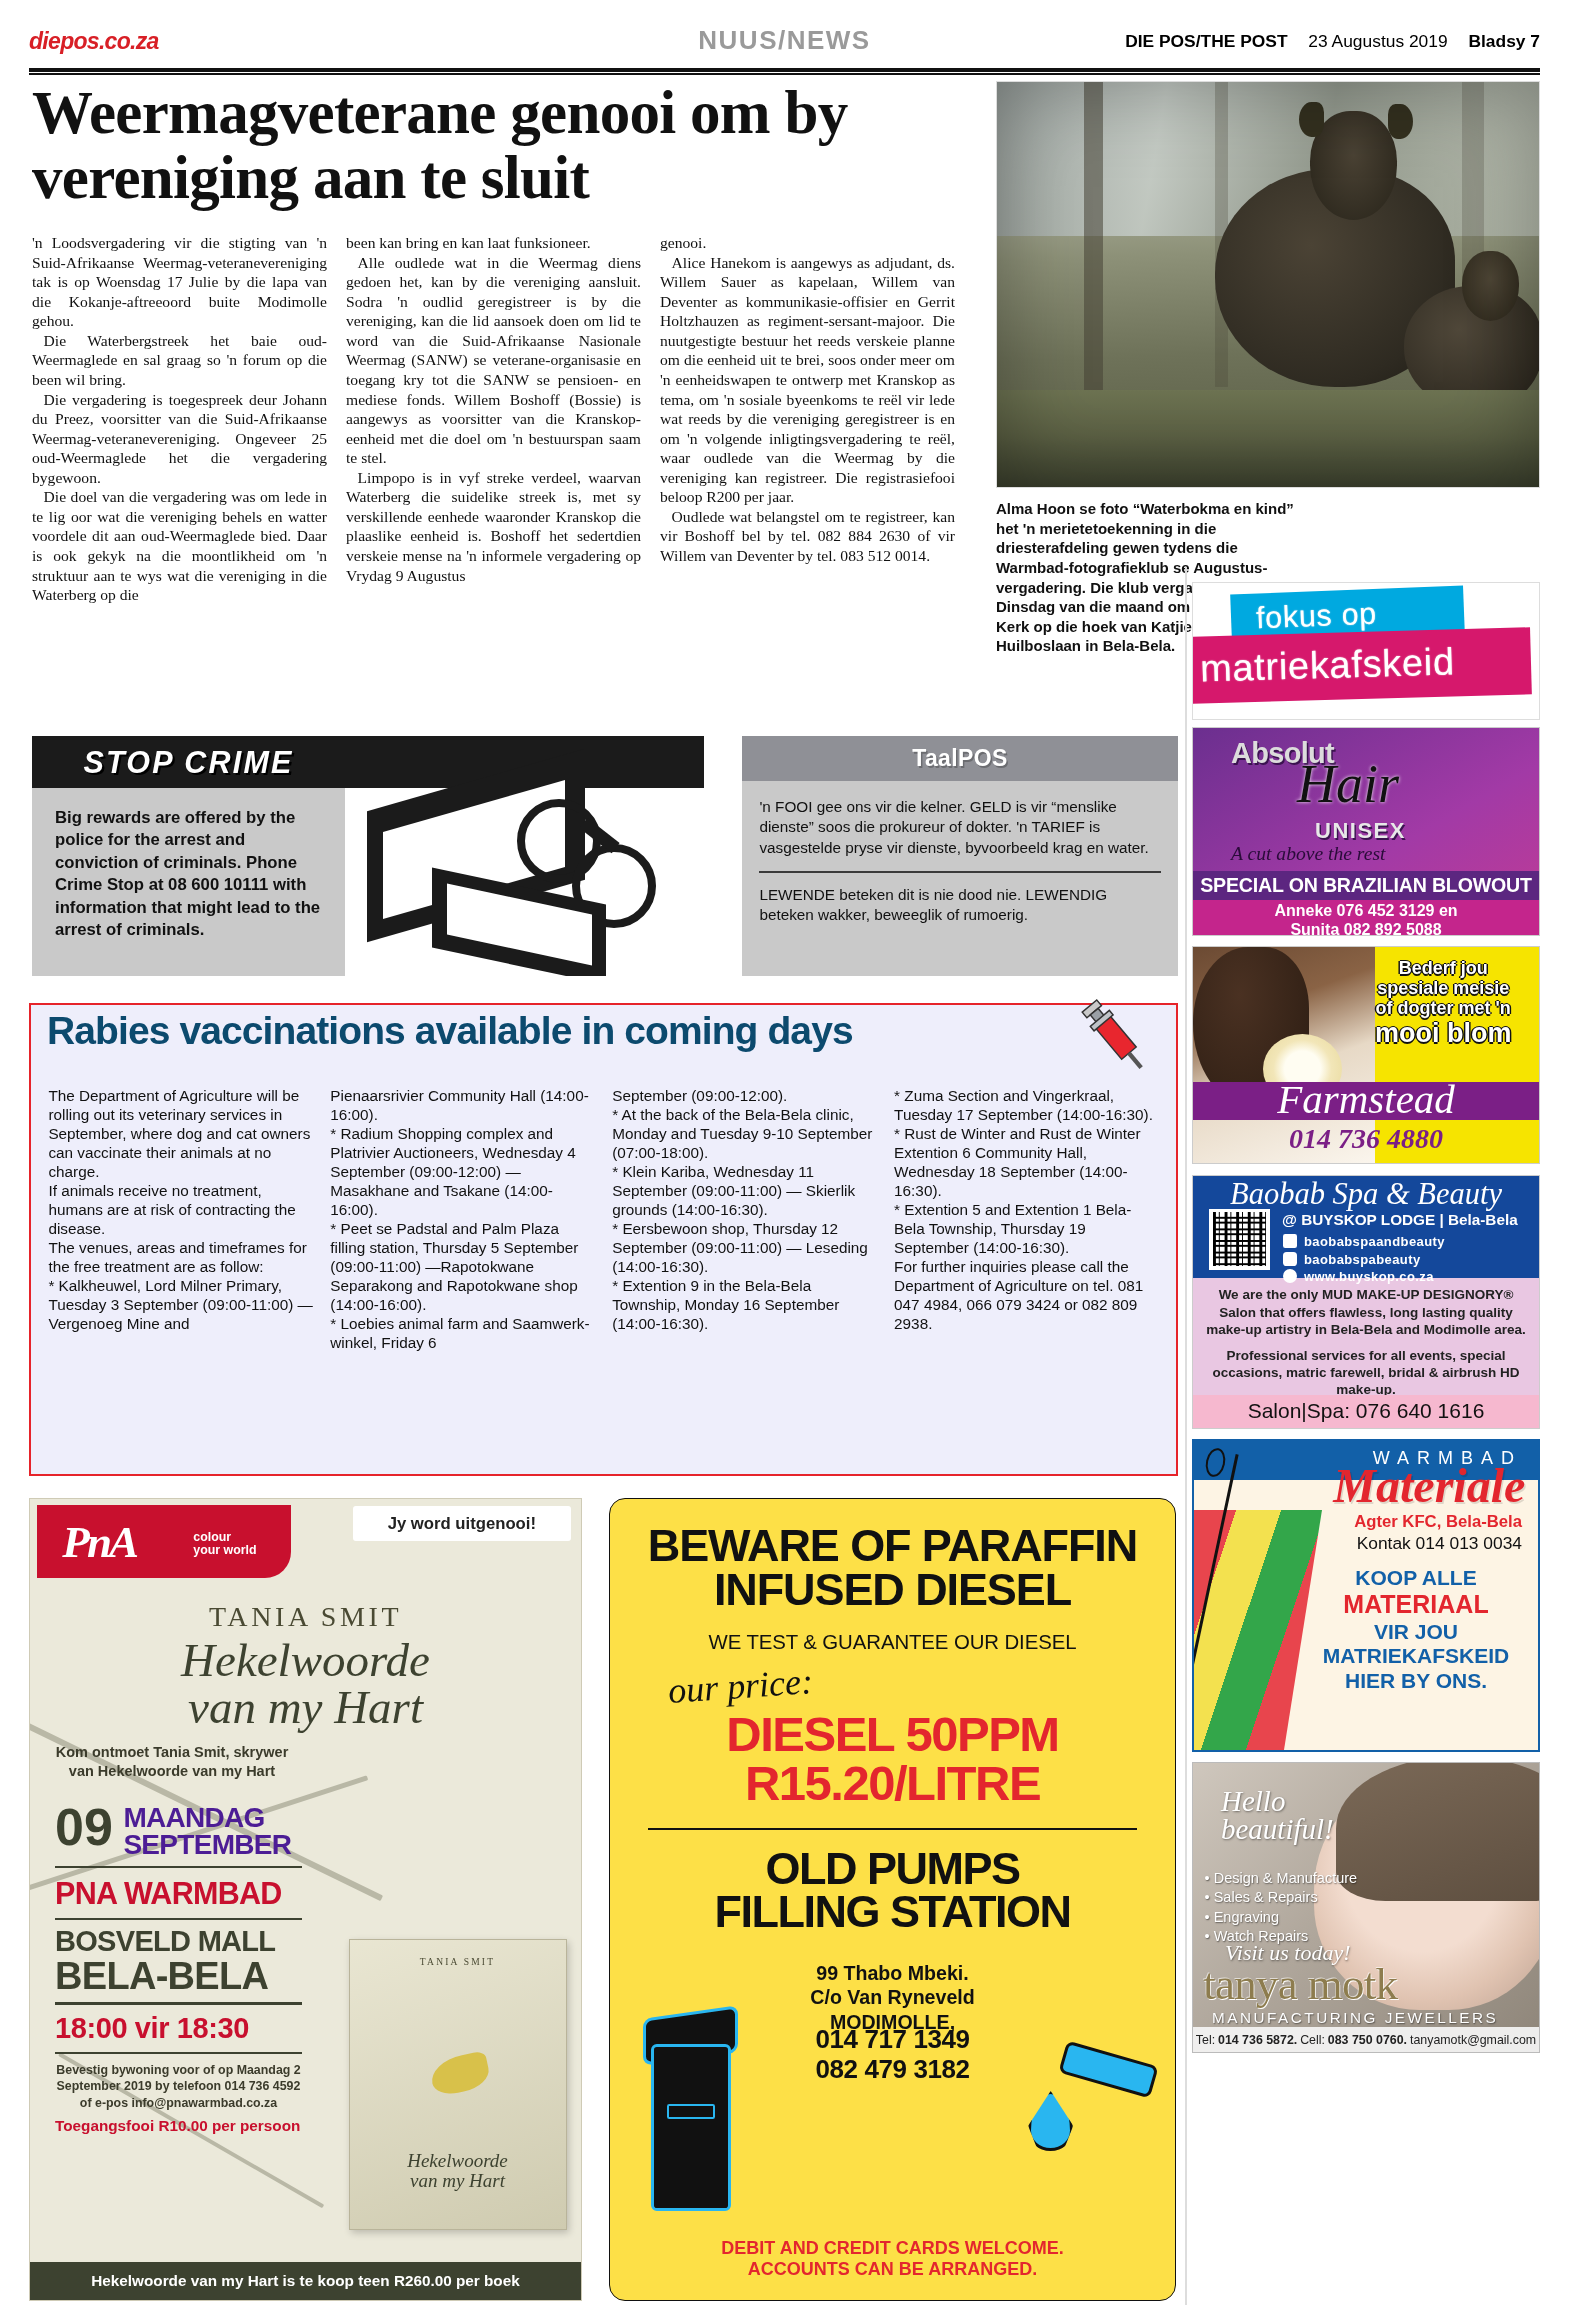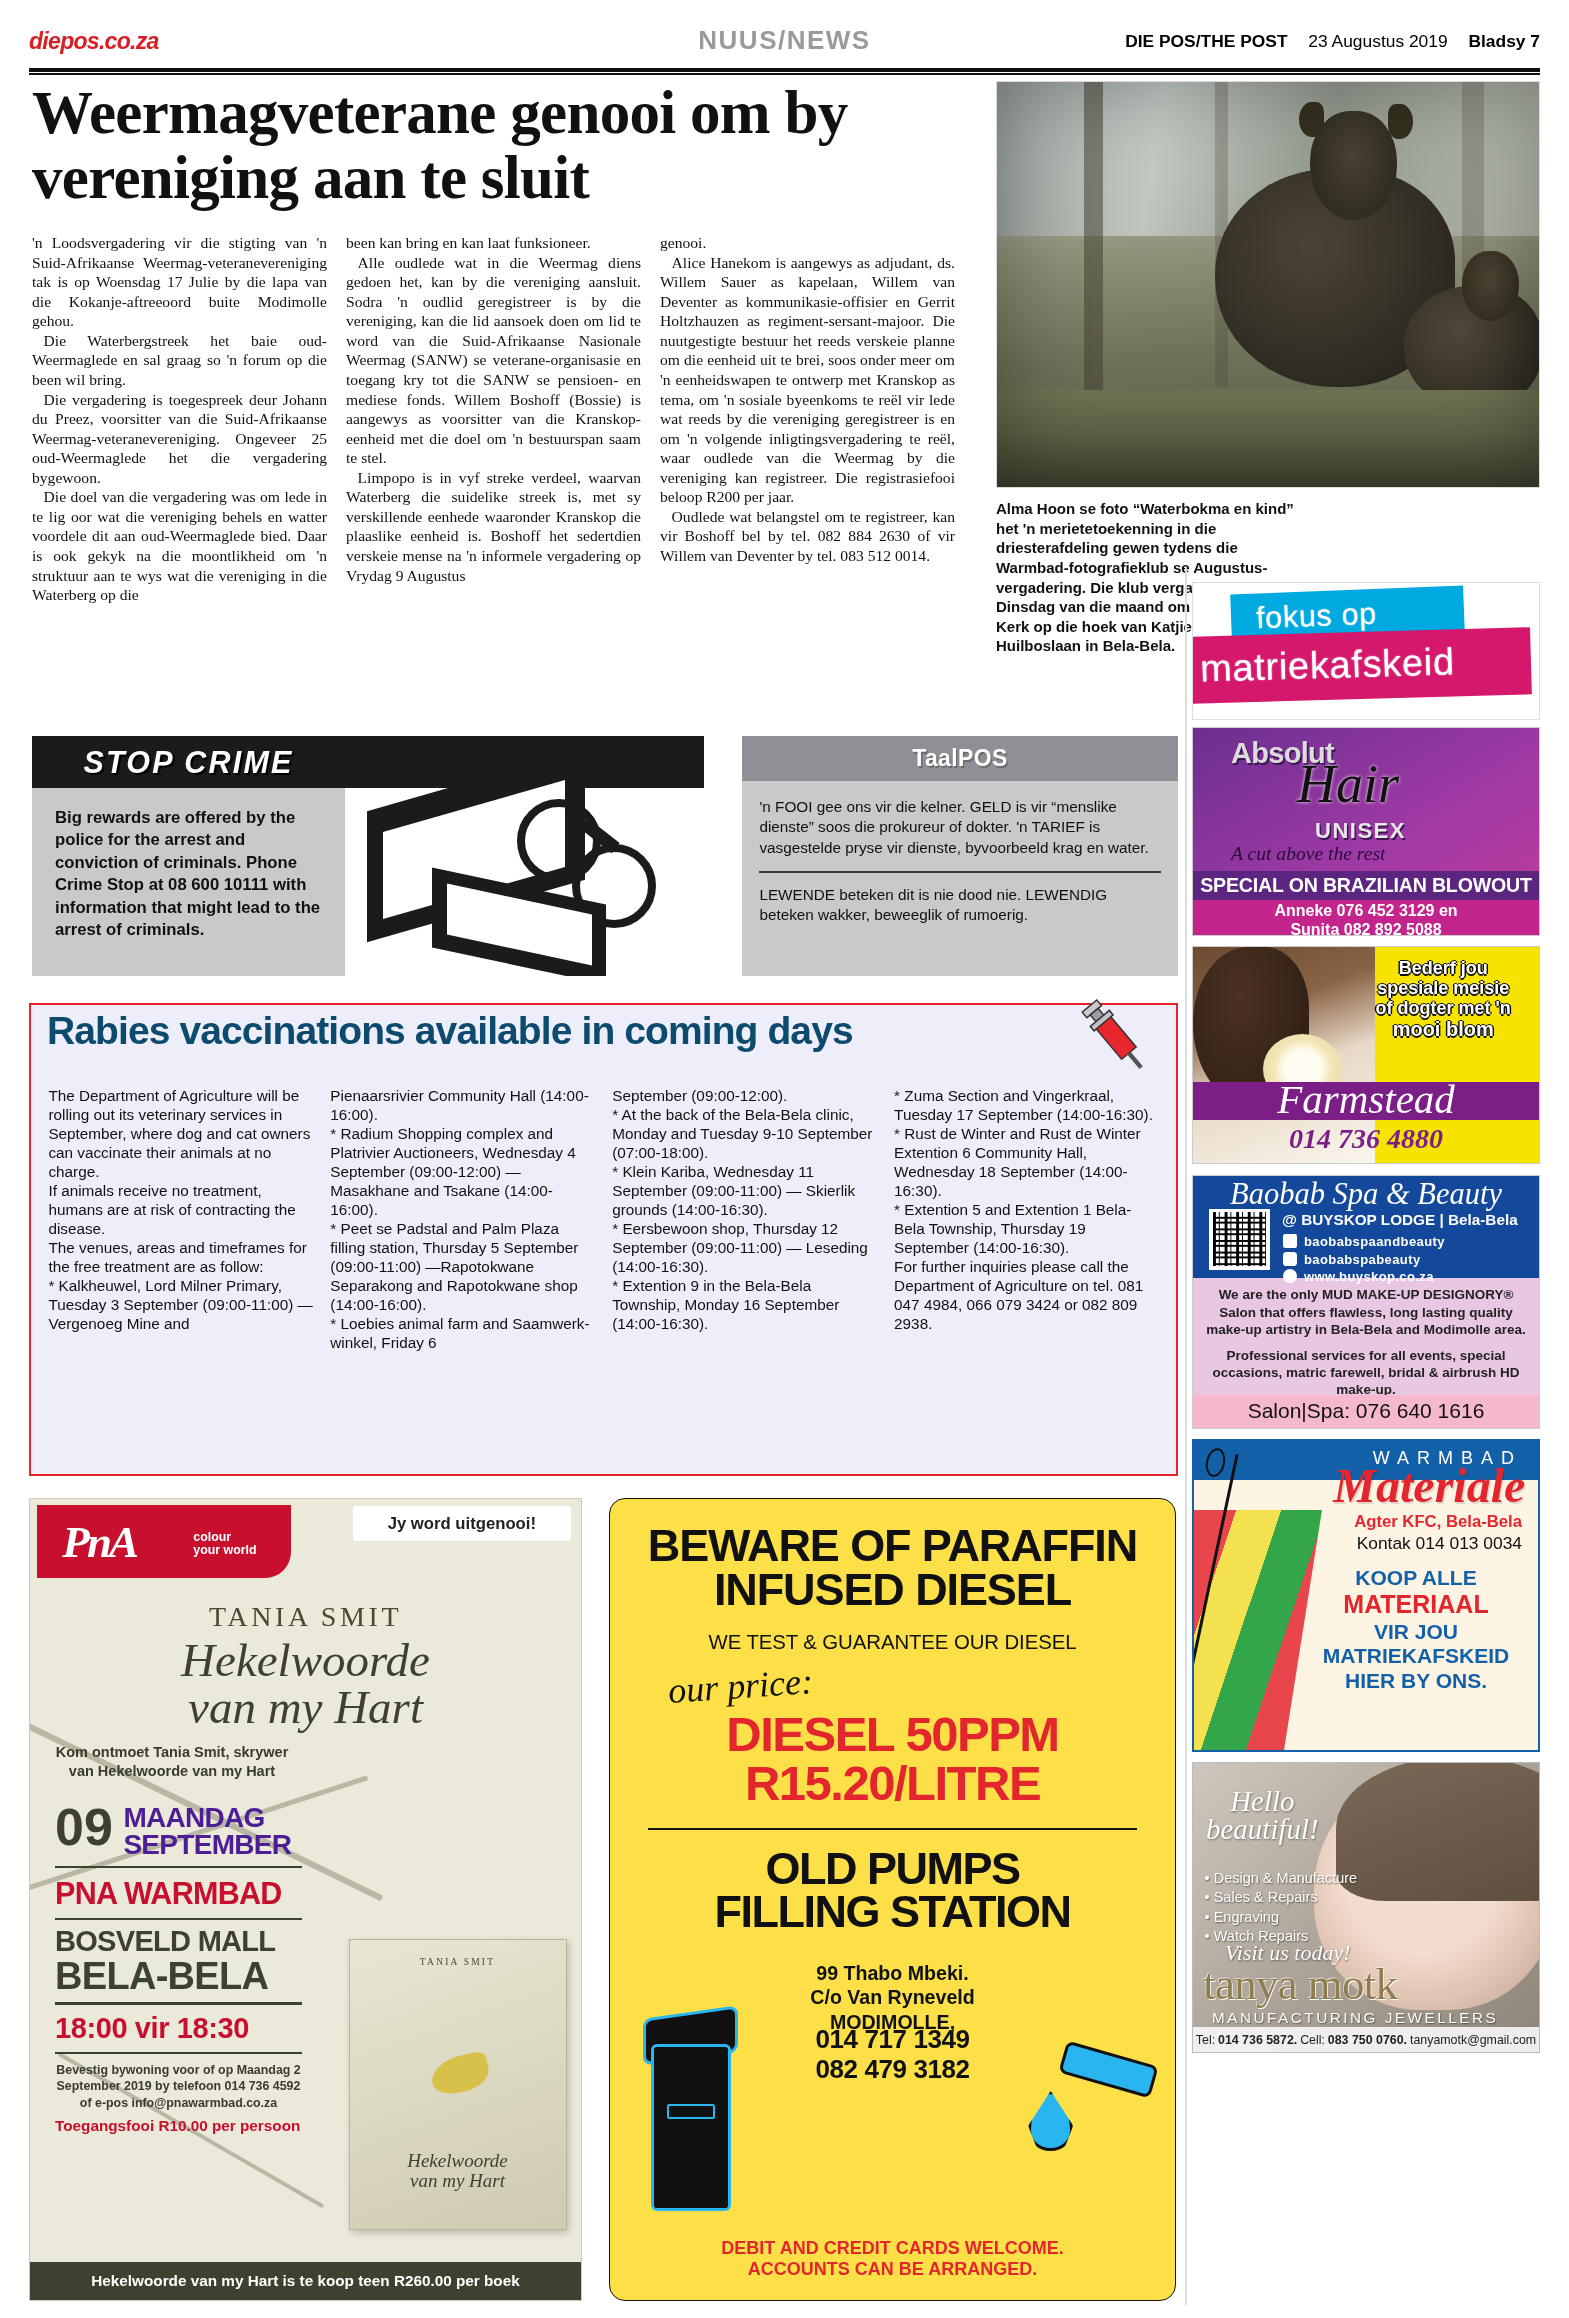--- a/index.html
+++ b/index.html
@@ -205,21 +205,21 @@
               background: linear-gradient(160deg,#6b4a33 0%, #8a6345 30%, #e7d9c6 56%, #fbf6ee 100%); }
   .fs-photo .hair { position: absolute; left: 0; top: 0; width: 116px; height: 160px;
                     background: radial-gradient(ellipse at 40% 30%, #4a3122, #2b1c12);
                     border-radius: 50% 40% 45% 55%; }
   .fs-photo .flower { position: absolute; left: 70px; top: 87px; width: 79px; height: 70px;
                       background: radial-gradient(circle at 50% 50%, #fffdf2 34%, #f2e6b8 55%, #e7d89a 100%);
                       border-radius: 50%; }
   .fs-caption { position: absolute; right: 5.8px; top: 10.2px; width: 180px; text-align: center;
                 font-size: 18px; font-weight: bold; color: #fff; line-height: 1.12;
                 text-shadow: -1.5px 0 #111, 0 1.5px #111, 1.5px 0 #111, 0 -1.5px #111; }
-  .fs-caption .big { font-size: 20px; }
+  .fs-caption .big { font-size: 27px; }
   .fs-band { position: absolute; left: 0; right: 0; top: 135px; height: 38px; background: #7b1f86; }
   .fs-name { position: absolute; left: 0; right: 0; top: 128px; text-align: center;
              font-family: "Liberation Serif", serif; font-style: italic; font-size: 41px; color: #fff; }
   .fs-tel { position: absolute; left: 0; right: 0; top: 176px; text-align: center;
             font-family: "Liberation Serif", serif; font-style: italic; font-size: 28px; color: #7b1f86;
             font-weight: bold; }
 
   .baobab { position: relative; margin-top: 10.2px; width: 348px; height: 254px;
             background: #e9c7e2; overflow: hidden; border: 0.7px solid #ccc; }
   .bb-top { height: 102px; background: #14489b; position: relative; }
@@ -266,23 +266,23 @@
                transform: skewX(-9deg); }
 
   .tanya { position: relative; margin-top: 10.2px; width: 348px; height: 291px;
            background: linear-gradient(135deg,#cfc7bd,#b0a79c 45%,#8e8579); overflow: hidden;
            border: 0.7px solid #bbb; }
   .tn-face { position: absolute; right: -14.5px; top: 7.3px; width: 240px; height: 240px;
              background: radial-gradient(ellipse at 45% 40%, #f3ddd0 0 42%, #e0c3b1 66%, #b79c8c 100%);
              border-radius: 50% 50% 44% 44%; }
   .tn-hair { position: absolute; right: -44px; top: -7.3px; width: 247px; height: 145px;
              background: linear-gradient(160deg,#7c6a58,#5c4d3e); border-radius: 50% 50% 20% 20%; }
-  .tn-hello { position: absolute; left: 13px; top: 25px; font-family: "Liberation Serif", serif;
+  .tn-hello { position: absolute; left: 28px; top: 25px; font-family: "Liberation Serif", serif;
               font-style: italic; font-size: 29px; color: #fff; line-height: .95;
-              text-shadow: 0.7px 0.7px 2.2px rgba(0,0,0,.45); text-align: center; }
+              text-shadow: 0.7px 0.7px 2.2px rgba(0,0,0,.45); }
   .tn-svc { position: absolute; left: 11.6px; top: 106px; font-size: 14.5px; color: #fff; line-height: 1.34;
             text-shadow: 0.7px 0.7px 1.5px rgba(0,0,0,.5); }
   .tn-visit { position: absolute; left: 32px; top: 177px; font-family: "Liberation Serif", serif;
               font-style: italic; font-size: 22px; color: #fff; text-shadow: 0.7px 0.7px 2.2px rgba(0,0,0,.5); }
   .tn-name { position: absolute; left: 10.2px; top: 195px; font-family: "Liberation Serif", serif;
              font-size: 45px; color: #8d7c4e; letter-spacing: -0.7px;
              text-shadow: 0.7px 0.7px 0 #fff, -0.7px -0.7px 0 rgba(255,255,255,.6); }
   .tn-sub { position: absolute; left: 19px; top: 246px; font-size: 15.3px; color: #fff; letter-spacing: 2.5px;
             text-shadow: 0.7px 0.7px 1.5px rgba(0,0,0,.5); }
   .tn-foot { position: absolute; left: 0; right: 0; bottom: 0; height: 25px; background: rgba(245,245,245,.92);

